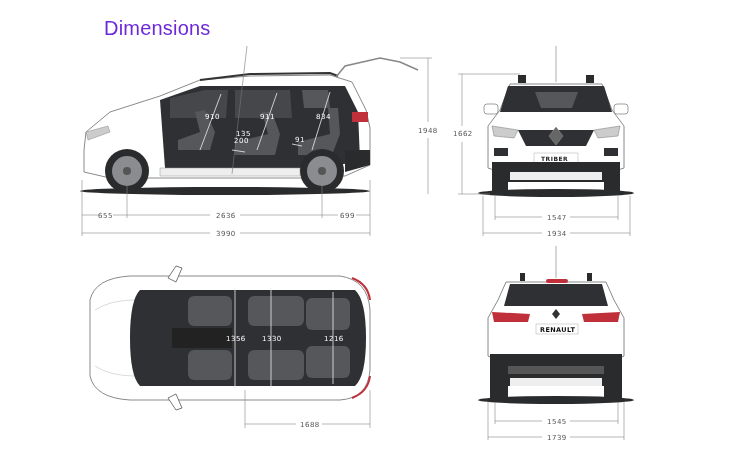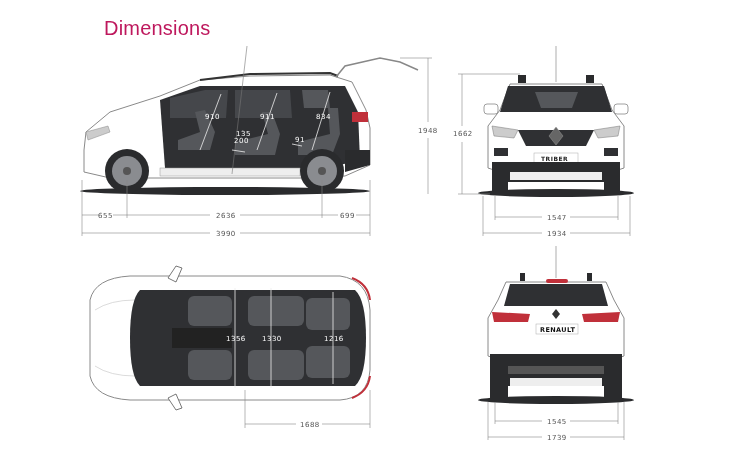--- a/index.html
+++ b/index.html
@@ -1,17 +1,17 @@
 <!DOCTYPE html>
 <html><head>
   <meta charset="utf-8">
   <style>
     html,body{margin:0;padding:0;background:#fff;}
     body{width:735px;height:456px;position:relative;overflow:hidden;font-family:"DejaVu Sans","Liberation Sans",sans-serif;}
-    .title{position:absolute;left:104px;top:17px;font-size:20px;color:#be185d;font-weight:300;letter-spacing:0.2px;font-family:"Liberation Sans","DejaVu Sans",sans-serif;}
+    .title{position:absolute;left:104px;top:17px;font-size:20px;color:#6d28d9;font-weight:300;letter-spacing:0.2px;font-family:"Liberation Sans","DejaVu Sans",sans-serif;}
     svg{position:absolute;left:0;top:0;}
     .dim{font-size:7px;fill:#555;font-family:"DejaVu Sans",sans-serif;letter-spacing:0.5px;}
     .dimw{font-size:7px;fill:#fff;font-family:"DejaVu Sans",sans-serif;letter-spacing:0.5px;}
   </style>
 </head>
 <body>
 
 <div class="title">Dimensions</div>
 
 <svg width="735" height="456" viewBox="0 0 735 456">

